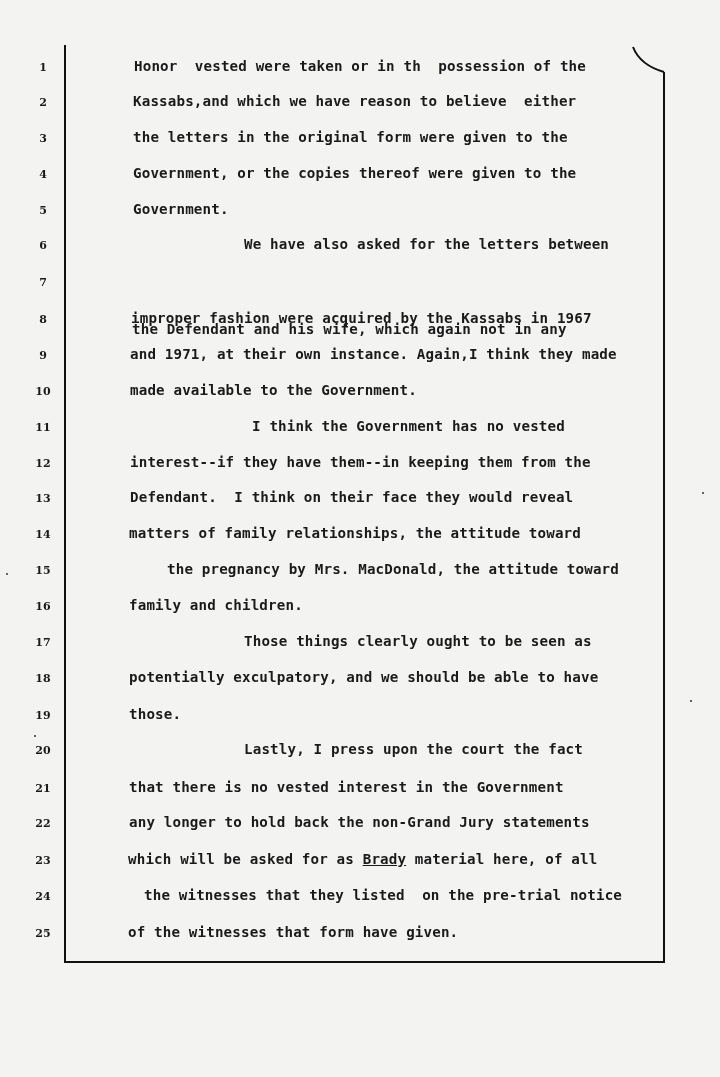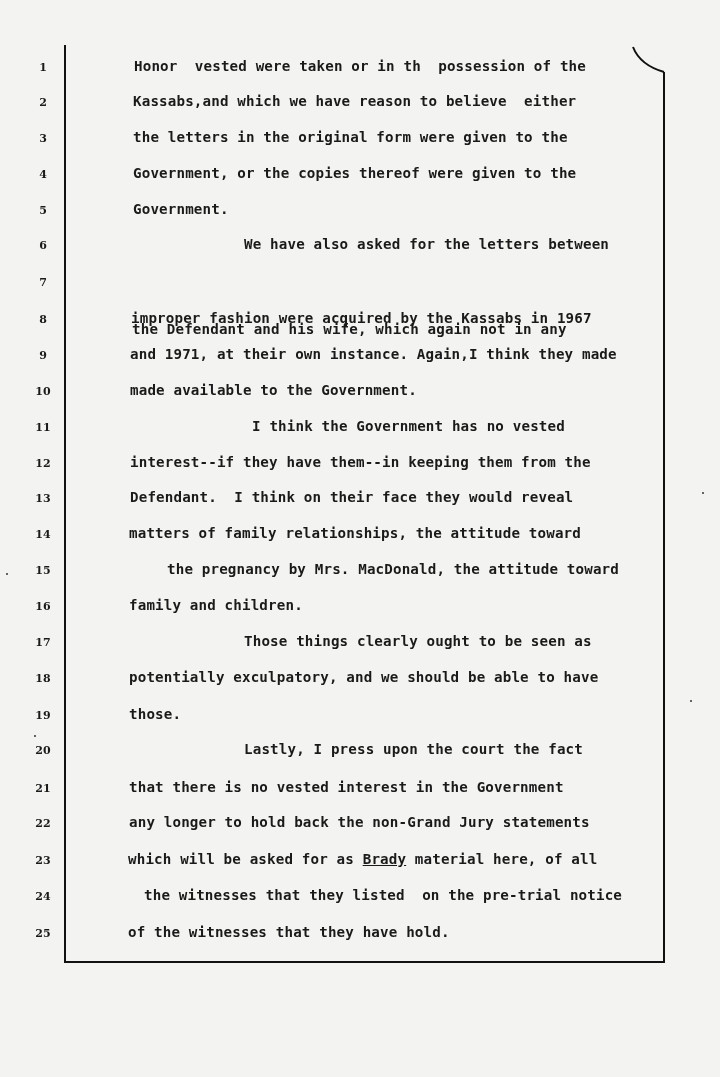--- a/index.html
+++ b/index.html
@@ -71,21 +71,21 @@
       <div class="text-line" style="top: 741px; left: 244px;">Lastly, I press upon the court the fact</div>
       <div class="line-num" style="top: 782px;">21</div>
       <div class="text-line" style="top: 779px; left: 129px; text-align: center;">that there is no vested interest in the Government</div>
       <div class="line-num" style="top: 817px;">22</div>
       <div class="text-line" style="top: 814px; left: 129px;">any longer to hold back the non-Grand Jury statements</div>
       <div class="line-num" style="top: 854px;">23</div>
       <div class="text-line" style="top: 851px; left: 128px;"><span>which will be asked for as </span><span class="underline">Brady</span><span> material here, of all</span></div>
       <div class="line-num" style="top: 890px;">24</div>
       <div class="text-line" style="top: 887px; left: 144px;">the witnesses that they listed  on the pre-trial notice</div>
       <div class="line-num" style="top: 927px;">25</div>
-      <div class="text-line" style="top: 924px; left: 128px;">of the witnesses that they have hold.</div>
+      <div class="text-line" style="top: 924px; left: 128px;">of the witnesses that form have given.</div>
     </div>
 
   <div class="footer">
 
     <div class="office-row" style="left:496px; top:990px;">
       
       
     </div>
     <div class="office-row" style="left:496px; top:1003px;">
       

